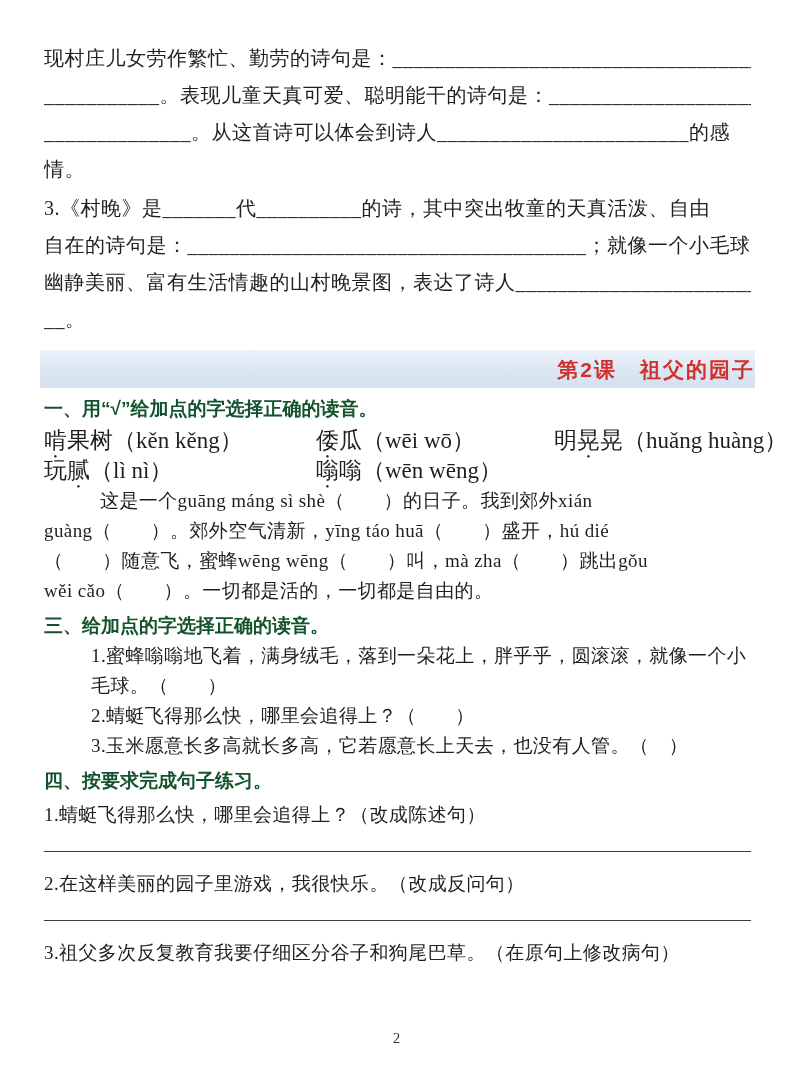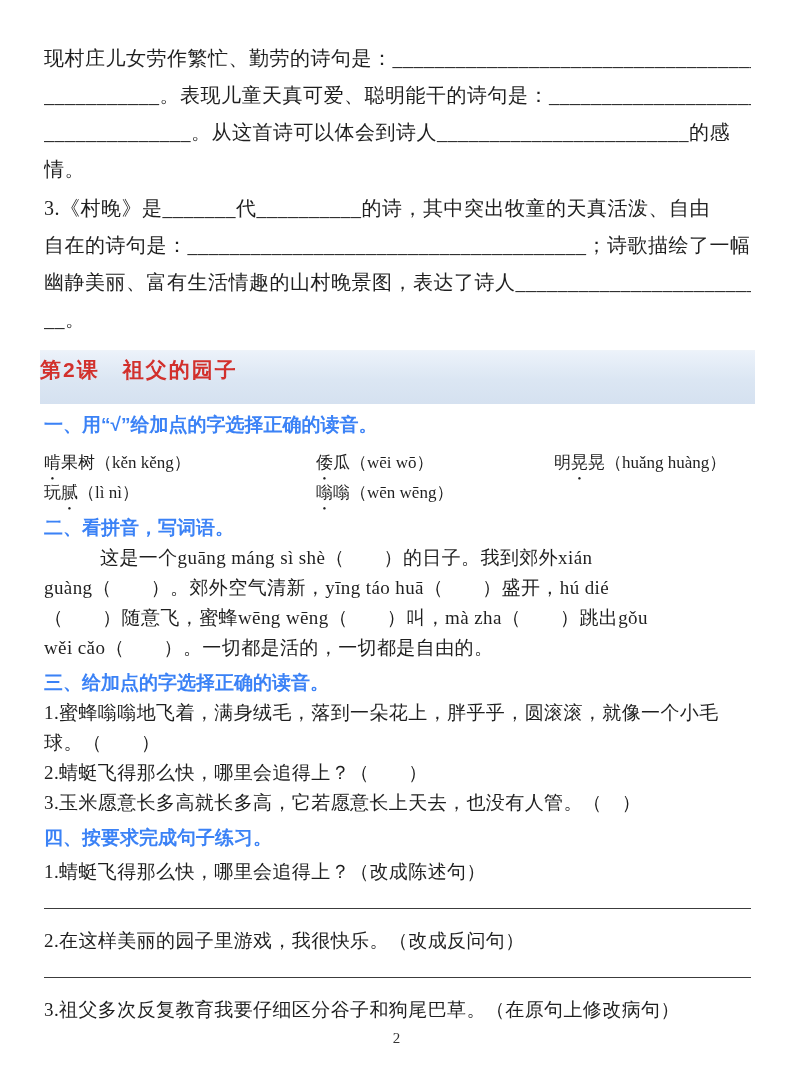--- a/index.html
+++ b/index.html
@@ -22,64 +22,64 @@
     white-space:nowrap;
     overflow:hidden;
   }
   .blk { margin-bottom:2px; }
 
   
   .banner {
     margin:12px -4px 6px -4px;
     background:linear-gradient(180deg,#ecf2fa 0%,#dbe6f3 55%,#d5e1f0 100%);
     border-top:1px solid #eef3f9;
-    text-align:left;
-    padding:5px 0 20px 0;
+    text-align:right;
+    padding:5px 0 4px 0;
   }
   .banner-title {
     font-family:"Liberation Sans","DejaVu Sans",sans-serif;
     font-weight:bold;
     font-size:21px;
     color:#d2302c;
     letter-spacing:2px;
   }
 
   
   .sec-heading {
     font-family:"Liberation Sans","DejaVu Sans",sans-serif;
     font-weight:bold;
     font-size:19px;
     line-height:30px;
-    color:#3b82f6;
+    color:#14532d;
     margin-top:5px;
   }
 
   
   .pinyin-grid {
     display:grid;
     grid-template-columns:272px 238px 1fr;
-    font-size:17px;
+    font-size:23px;
     line-height:30px;
-    margin-top:8px;
+    margin-top:2px;
   }
   .pinyin-item { white-space:nowrap; }
   .dotted { position:relative; display:inline-block; }
   .dotted::after {
     content:"\2022";
     position:absolute; left:50%; bottom:-0.52em;
     transform:translateX(-50%);
     font-size:11px; line-height:1; color:#1f1f1f;
   }
 
   
   .para-line { font-size:19px; line-height:30px; white-space:nowrap; overflow:hidden; letter-spacing:0.4px; }
   .para-indent { text-indent:56px; }
 
   
-  .q-item { font-size:19px; line-height:30px; letter-spacing:0.4px; }
+  .q-item { font-size:19px; line-height:30px; letter-spacing:0.4px;margin-left:47px; }
   .q4-item { font-size:19px; line-height:30px; letter-spacing:0.4px; margin-top:4px; }
   .answer-line {
     height:0;
     border-bottom:1.5px solid #3c3c3c;
     margin:21px 0 17px 0;
   }
 
   .page-number {
     position:absolute;
     bottom:26px; left:0;
@@ -96,39 +96,38 @@
 
   <div class="blk">
     <div class="doc-line">现村庄儿女劳作繁忙、勤劳的诗句是：____________________________________</div>
     <div class="doc-line">___________。表现儿童天真可爱、聪明能干的诗句是：______________________</div>
     <div class="doc-line">______________。从这首诗可以体会到诗人________________________的感</div>
     <div class="doc-line">情。</div>
   </div>
 
   <div class="blk">
     <div class="doc-line">3.《村晚》是_______代__________的诗，其中突出牧童的天真活泼、自由</div>
-    <div class="doc-line">自在的诗句是：______________________________________；诗歌描绘了一幅</div>
+    <div class="doc-line">自在的诗句是：______________________________________；就像一个小毛球</div>
     <div class="doc-line">幽静美丽、富有生活情趣的山村晚景图，表达了诗人________________________</div>
     <div class="doc-line">__。</div>
   </div>
 
   <div class="banner">
     <span class="banner-title">第2课　祖父的园子</span>
   </div>
 
   <div class="sec-heading">一、用“√”给加点的字选择正确的读音。</div>
   <div class="pinyin-grid">
     <div class="pinyin-item"><span></span><span class="dotted">啃</span><span>果树</span><span>（kěn  kěng）</span></div>
     <div class="pinyin-item"><span></span><span class="dotted">倭</span><span>瓜</span><span>（wēi  wō）</span></div>
     <div class="pinyin-item"><span>明</span><span class="dotted">晃</span><span>晃</span><span>（huǎng huàng）</span></div>
     <div class="pinyin-item"><span>玩</span><span class="dotted">腻</span><span></span><span>（lì  nì）</span></div>
     <div class="pinyin-item"><span></span><span class="dotted">嗡</span><span>嗡</span><span>（wēn  wēng）</span></div>
   </div>
 
-  <div class="sec-heading">二、看拼音，写词语。</div>
   <div>
     <div class="para-line para-indent">这是一个guāng  máng  sì  shè（　　）的日子。我到郊外xián</div>
     <div class="para-line">guàng（　　）。郊外空气清新，yīng  táo  huā（　　）盛开，hú  dié</div>
     <div class="para-line">（　　）随意飞，蜜蜂wēng  wēng（　　）叫，mà  zha（　　）跳出gǒu</div>
     <div class="para-line">wěi  cǎo（　　）。一切都是活的，一切都是自由的。</div>
   </div>
 
   <div class="sec-heading">三、给加点的字选择正确的读音。</div>
   <div>
     <div class="q-item">1.蜜蜂嗡嗡地飞着，满身绒毛，落到一朵花上，胖乎乎，圆滚滚，就像一个小毛球。（　　）</div>

